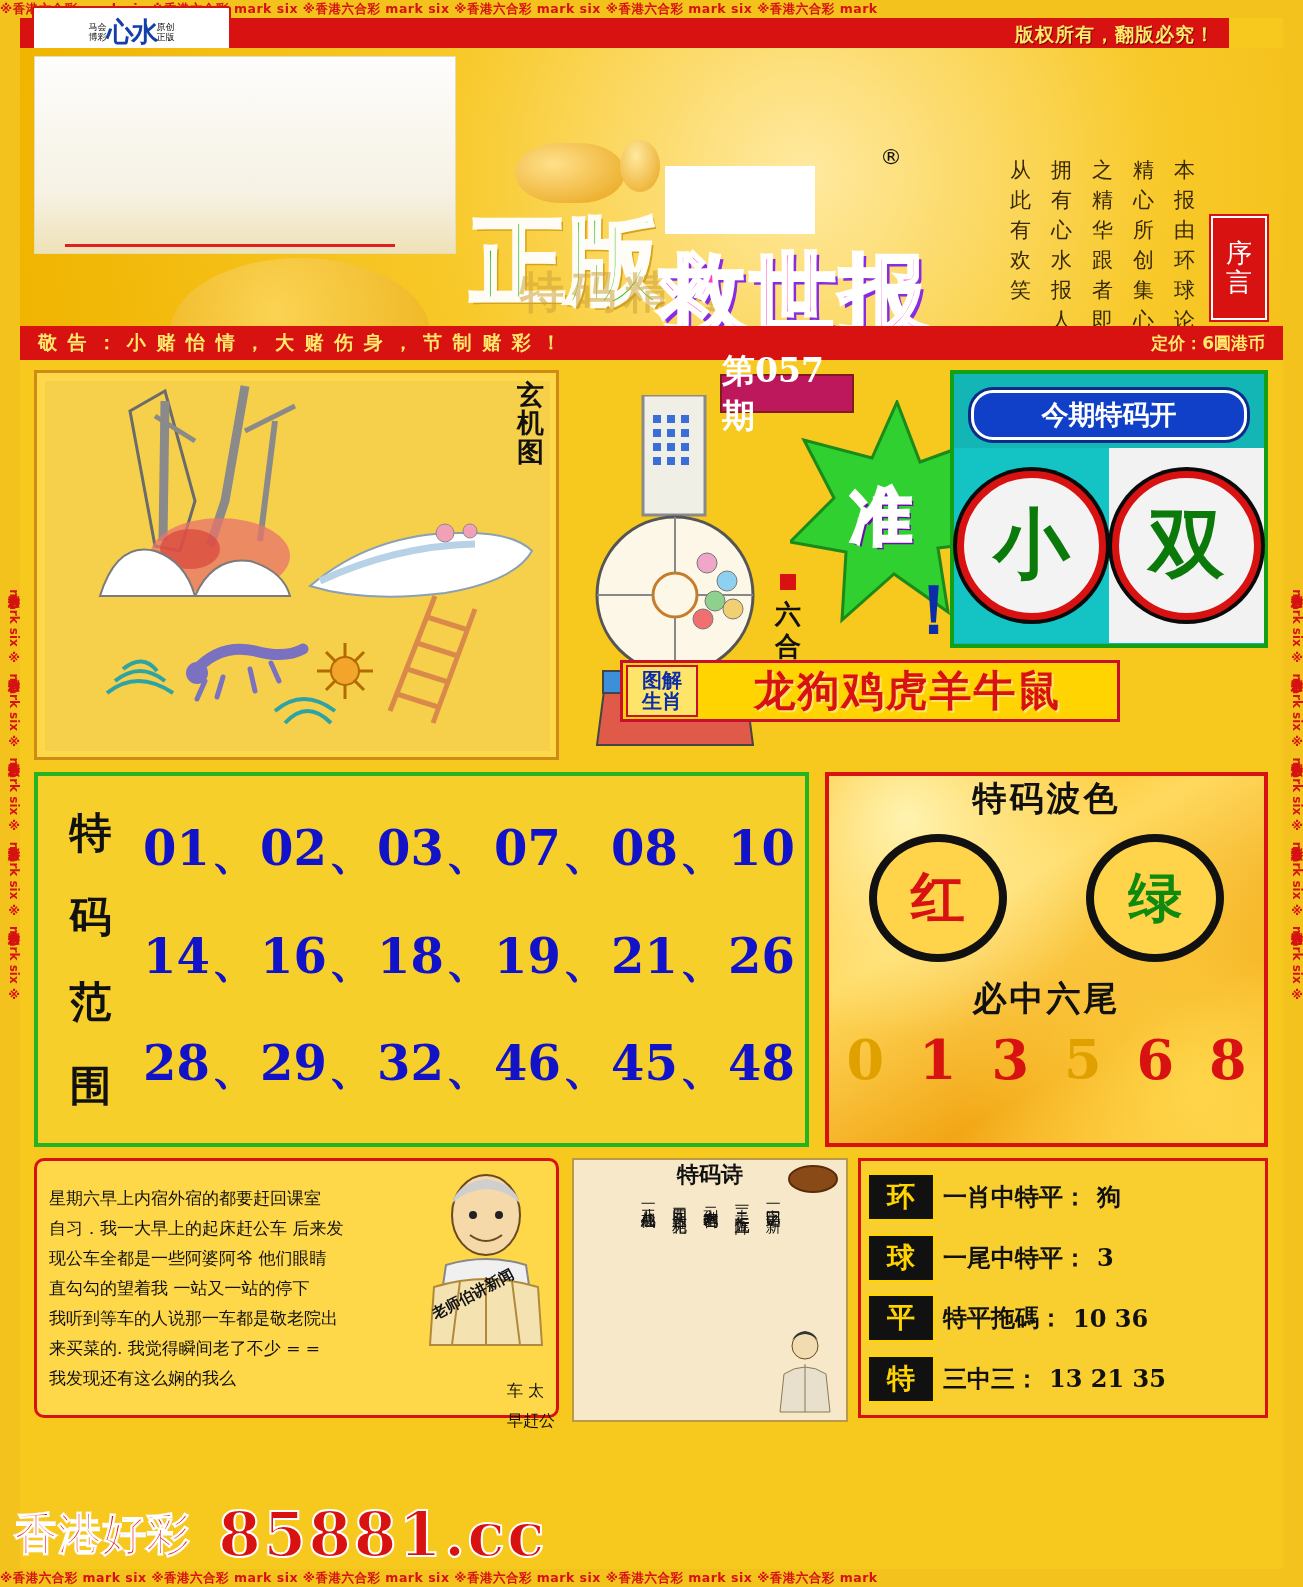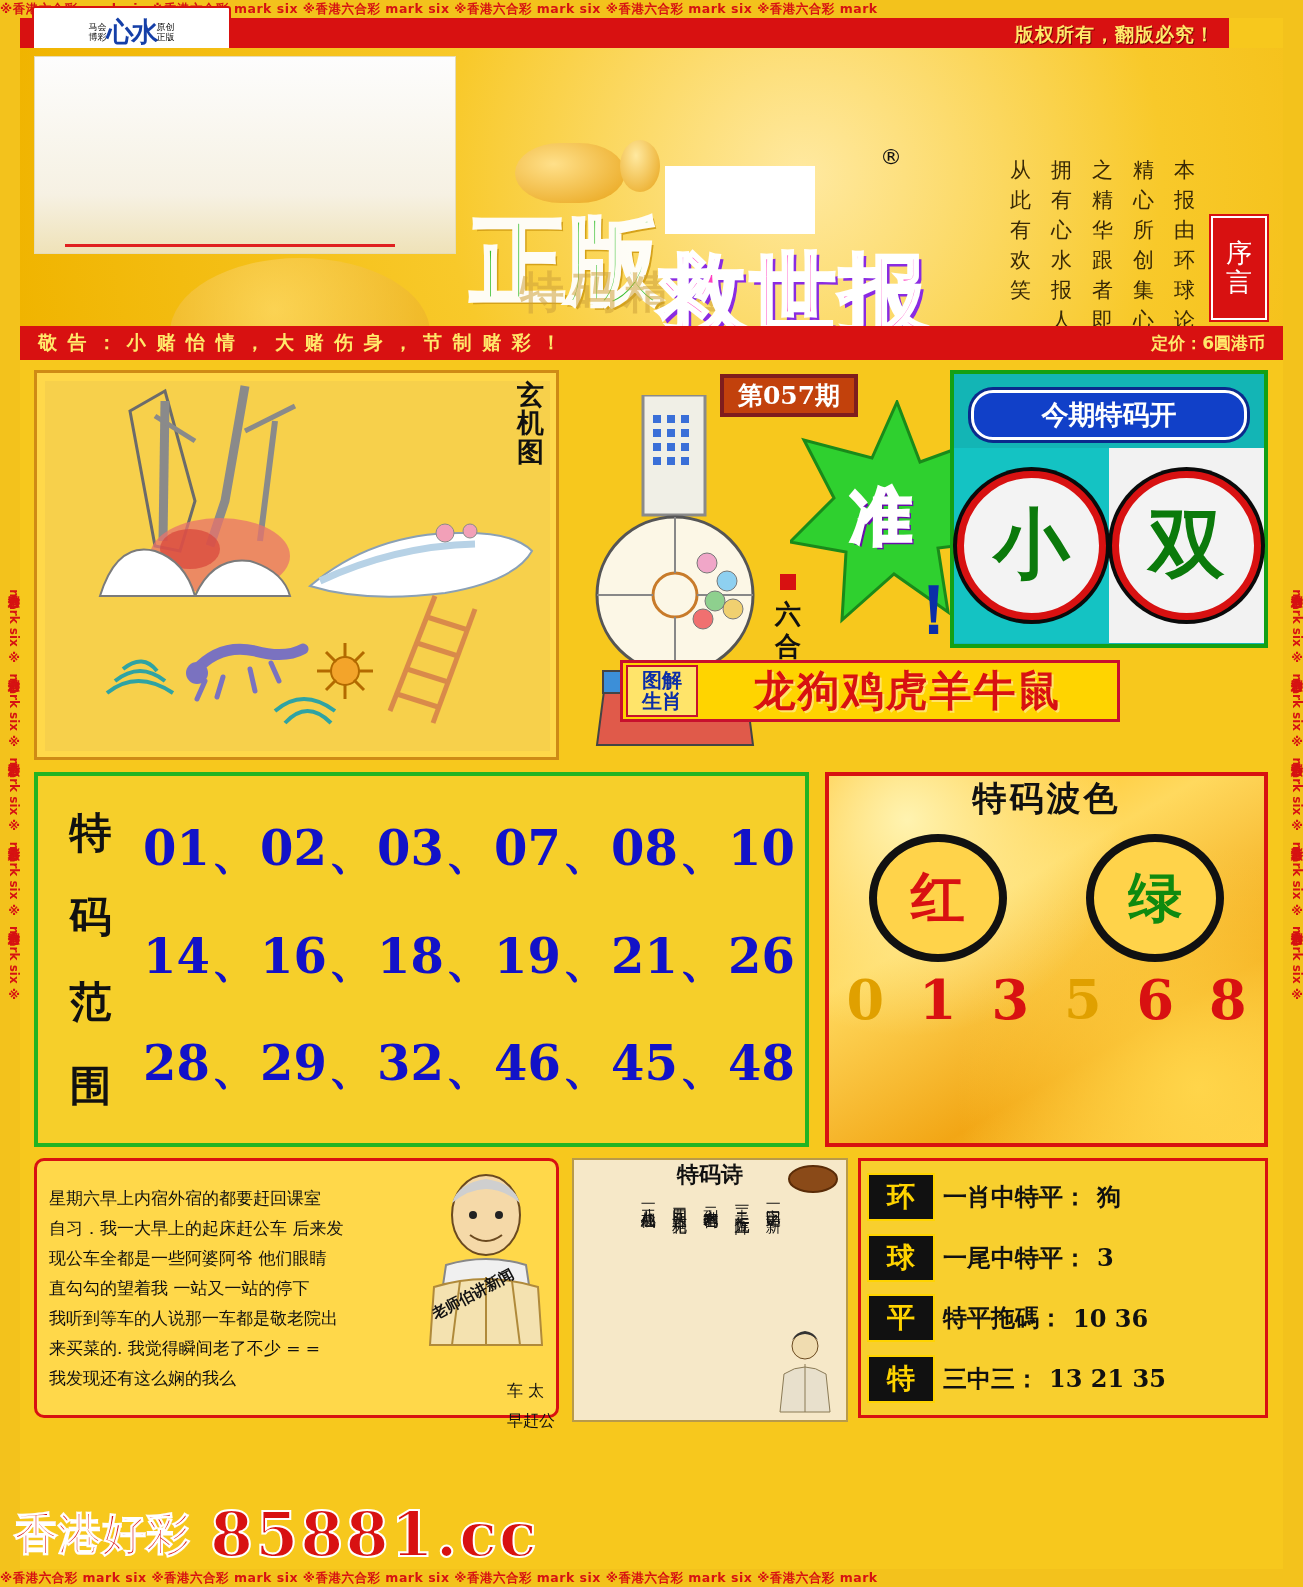--- a/index.html
+++ b/index.html
@@ -140,23 +140,23 @@
   }
   .pic-label{
     position:absolute;right:12px;top:8px;font-size:27px;font-weight:bold;
     color:#111;font-family:"DejaVu Serif",serif;line-height:1.05;text-align:center;
   }
   .pic-canvas{position:absolute;left:8px;top:8px;width:505px;height:370px;}
 
   
   .issue-badge{
     position:absolute;left:700px;top:14px;width:130px;height:35px;
-    background:#c2410c;color:#ffffff;border:4px solid #7f1d1d;
+    background:#be185d;color:#ffffff;border:2px solid #7f1d1d;
     display:flex;align-items:center;justify-content:center;
-    font-size:25px;font-weight:bold;font-family:"DejaVu Serif",serif;
+    font-size:33px;font-weight:bold;font-family:"DejaVu Serif",serif;
   }
   .star-wrap{position:absolute;left:770px;top:40px;width:215px;height:230px;}
   .zhun{
     position:absolute;left:60px;top:75px;font-size:62px;font-weight:bold;
     color:#ff3fd0;-webkit-text-stroke:3px #fff;font-family:"DejaVu Serif",serif;
     text-shadow:3px 3px 0 #6a0dad;
   }
   .liuhe{
     position:absolute;left:745px;top:205px;width:46px;color:#111;
     font-size:26px;font-weight:bold;font-family:"DejaVu Serif",serif;
@@ -307,21 +307,21 @@
     display:flex;align-items:center;justify-content:center;
     font-size:28px;font-weight:bold;font-family:"DejaVu Serif",serif;
   }
   .pred-right{flex:1;display:flex;flex-direction:column;justify-content:space-around;padding:6px 8px 6px 2px;}
   .pred-row{display:flex;align-items:center;font-size:24px;font-weight:bold;color:#111;font-family:"DejaVu Serif",serif;}
   .pred-row .val{color:#111;margin-left:10px;}
 
   
   .urlstrip{
     position:absolute;left:0;bottom:18px;width:1303px;height:70px;
-    display:flex;align-items:center;gap:20px;padding-left:14px;
+    display:flex;align-items:center;gap:28px;padding-left:14px;
     box-sizing:border-box;
   }
   .url-cn{
     font-size:44px;font-weight:bold;color:#d81111;font-family:"DejaVu Serif",serif;
     -webkit-text-stroke:1px #fff;
   }
   .url-num{
     font-size:62px;font-weight:bold;color:#d81111;font-family:"DejaVu Serif",serif;
     -webkit-text-stroke:2px #ffffff;letter-spacing:2px;
   }
@@ -604,20 +604,21 @@
         </div>
       </div>
     </div>
 
     <div class="wave-box">
       <div class="wave-title">特码波色</div>
       <div class="wave-circles">
         <div class="wave-circle wc-red">红</div>
         <div class="wave-circle wc-green">绿</div>
       </div>
+      <div class="wave-sub">必中六尾</div>
       <div class="tails">
         <span class="t0">0</span>
         <span class="t1">1</span>
         <span class="t3">3</span>
         <span class="t5">5</span>
         <span class="t6">6</span>
         <span class="t8">8</span>
       </div>
     </div>
 

